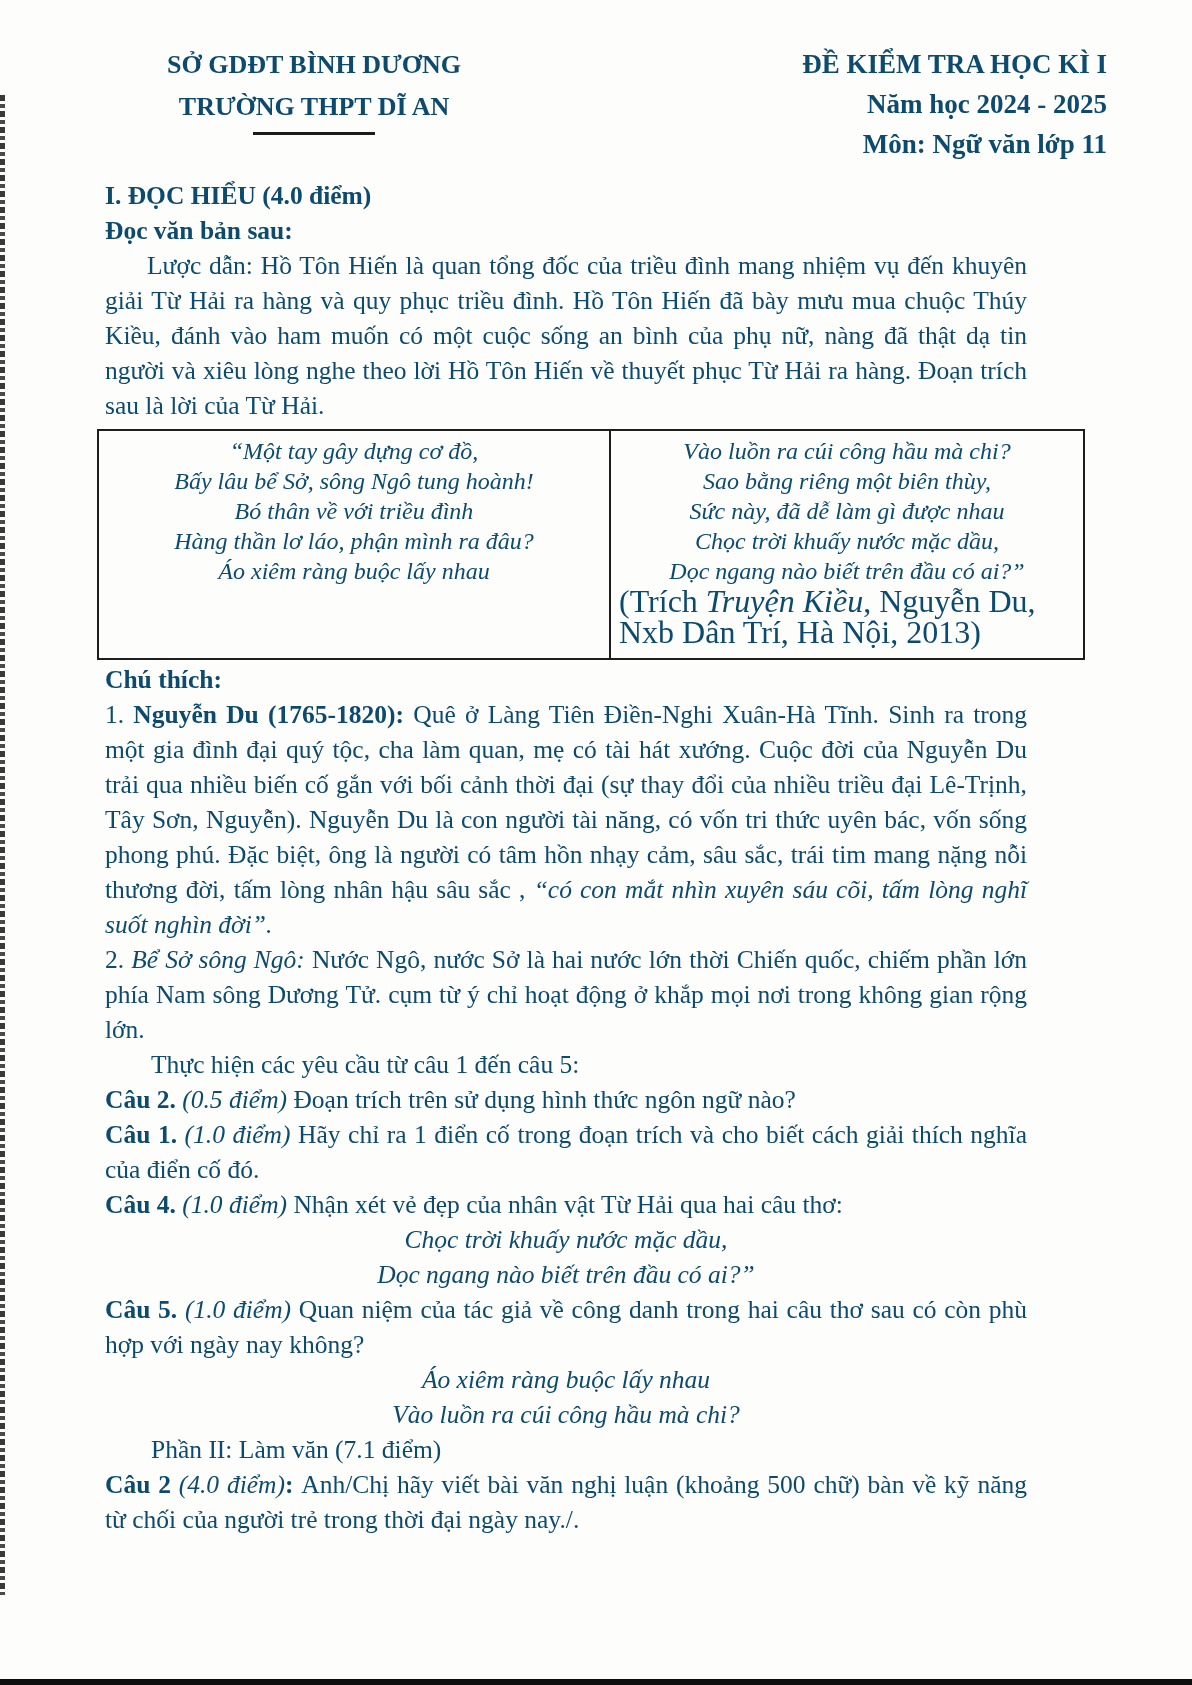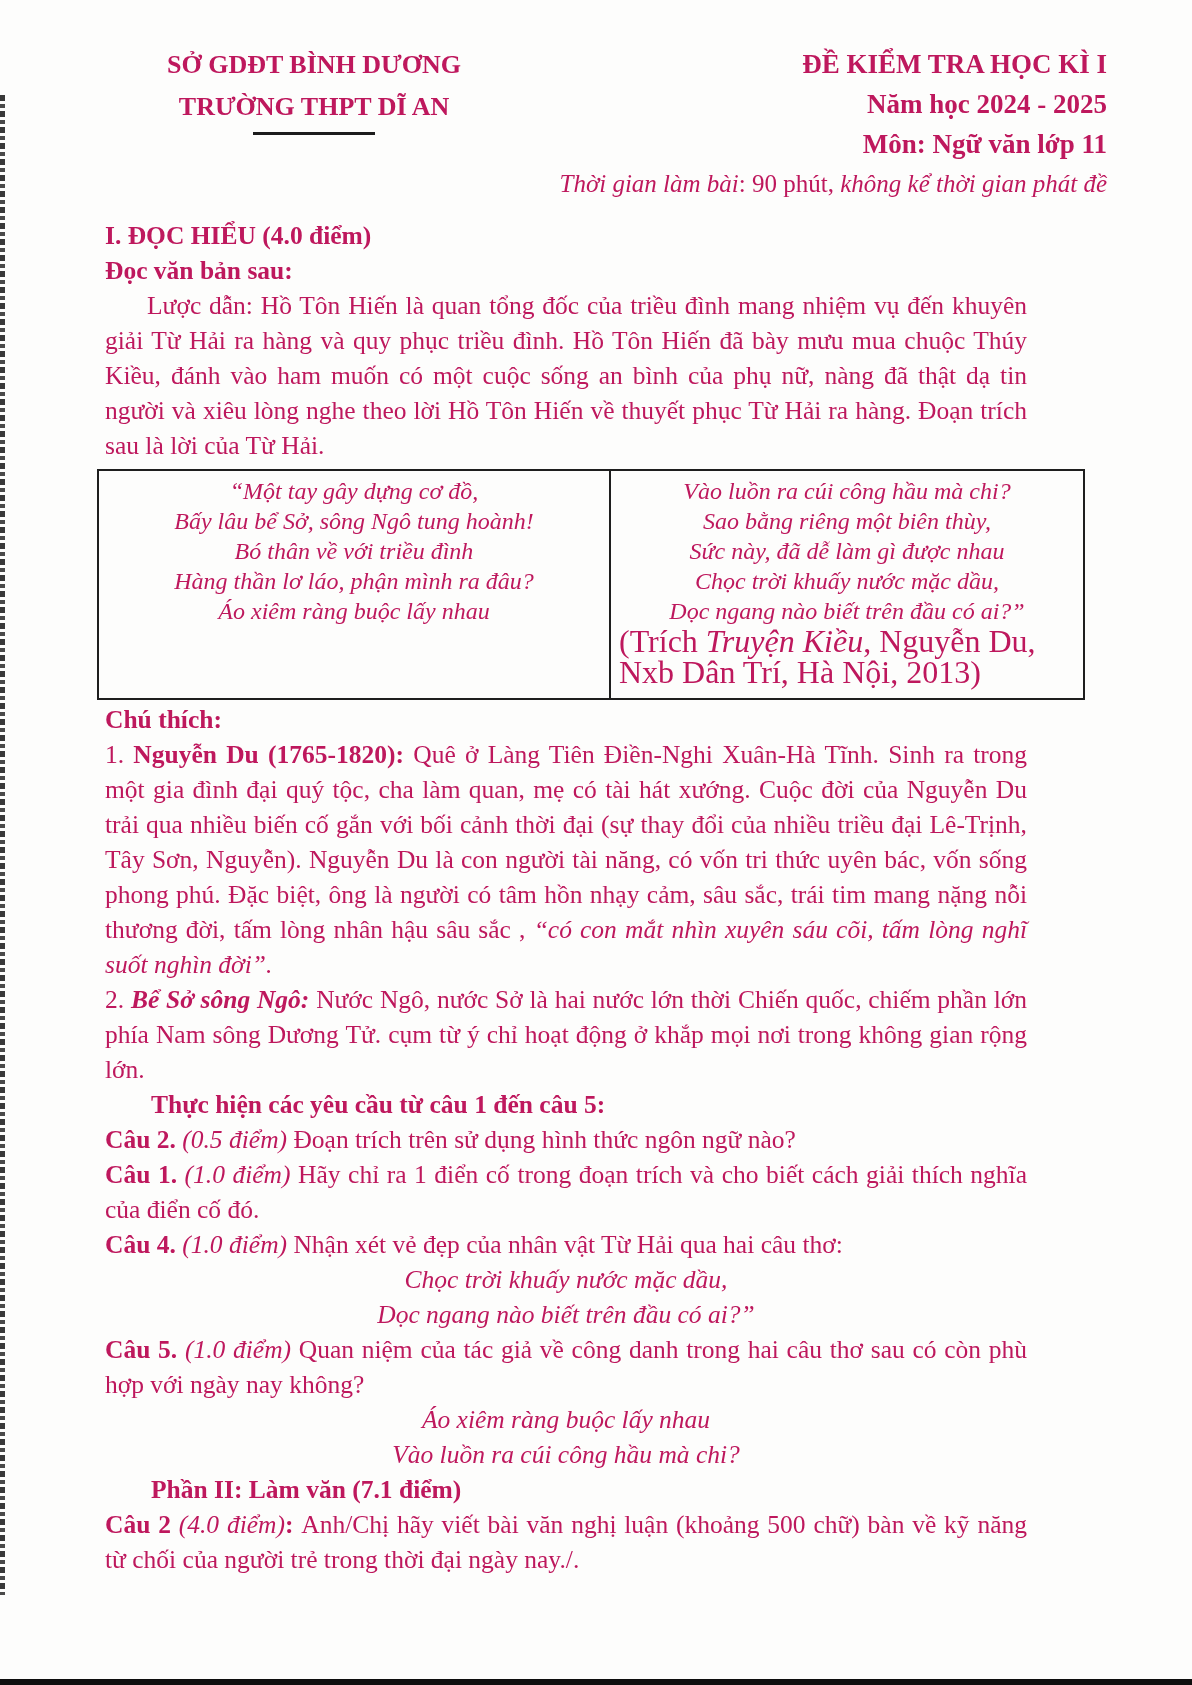--- a/index.html
+++ b/index.html
@@ -1,28 +1,28 @@
 <!DOCTYPE html>
 <html lang="vi"><head>
 <meta charset="utf-8">
 <style>
   html,body{margin:0;padding:0;background:#e8e8e8;}
   .page{
     position:relative;
     width:1192px;height:1685px;
     margin:0 auto;
     background:#fdfdfc;
-    color:#be185d;
+    color:#0c4a6e;
     font-family:"Liberation Serif","DejaVu Serif",serif;
     font-size:25.5px;line-height:35px;
     overflow:hidden;
   }
   .b{font-weight:bold}
   .i{font-style:italic}
-  .bi{font-weight:bold;font-style:italic}
+  .bi{font-weight:normal;font-style:italic}
 
   
   .artifact-left{
     position:absolute;left:0;top:95px;width:5px;height:1500px;
     background:repeating-linear-gradient(180deg,#161616 0 6px,transparent 6px 9px,#2a2a2a 9px 13px,transparent 13px 16px);
     opacity:.85;
   }
   .artifact-bottom{
     position:absolute;left:0;bottom:0;width:100%;height:6px;background:#0e0e0e;
   }
@@ -32,21 +32,21 @@
   .h-left{width:362px;margin-left:133px;text-align:center;font-weight:bold;font-size:26px;line-height:42px;}
   .h-rule{width:122px;border-top:3px solid #1c1c1c;margin:4px auto 0 auto;}
   .h-right{width:600px;margin-left:12px;text-align:right;font-weight:bold;font-size:27px;line-height:40px;}
   .h-duration{font-weight:normal;font-size:25px;white-space:nowrap;}
 
   
   .content{margin:14px 0 0 105px;width:922px;text-align:justify;}
   .sec-head{font-weight:bold;}
   .indent1{text-indent:42px;}
   p{margin:0;}
-  .tasks,.part2{text-indent:46px;font-weight:bold;}
+  .tasks,.part2{text-indent:46px;font-weight:normal;}
 
   
   table.poem{
     border-collapse:collapse;width:988px;margin:6px 0 2px -8px;
     table-layout:fixed;
     border-radius:7px;
   }
   table.poem td{
     border:2px solid #1e1e1e;vertical-align:top;
     padding:5px 6px 10px 6px;
@@ -68,21 +68,20 @@
   <div class="header">
     <div class="h-left">
       <div>SỞ GDĐT BÌNH DƯƠNG</div>
       <div>TRƯỜNG THPT DĨ AN</div>
       <div class="h-rule"></div>
     </div>
     <div class="h-right">
       <div>ĐỀ KIỂM TRA HỌC KÌ I</div>
       <div>Năm học 2024 - 2025</div>
       <div>Môn: Ngữ văn lớp 11</div>
-      <div class="h-duration"><span class="i">Thời gian làm bài</span><span>: 90 phút, </span><span class="i">không kể thời gian phát đề</span></div>
     </div>
   </div>
 
   <div class="content">
 
     <div class="sec-head">I. ĐỌC HIỂU (4.0 điểm)</div>
     <div class="sec-head">Đọc văn bản sau:</div>
 
     <p class="indent1">Lược dẫn: Hồ Tôn Hiến là quan tổng đốc của triều đình mang nhiệm vụ đến khuyên giải Từ Hải ra hàng và quy phục triều đình. Hồ Tôn Hiến đã bày mưu mua chuộc Thúy Kiều, đánh vào ham muốn có một cuộc sống an bình của phụ nữ, nàng đã thật dạ tin người và xiêu lòng nghe theo lời Hồ Tôn Hiến về thuyết phục Từ Hải ra hàng. Đoạn trích sau là lời của Từ Hải.</p>
 

